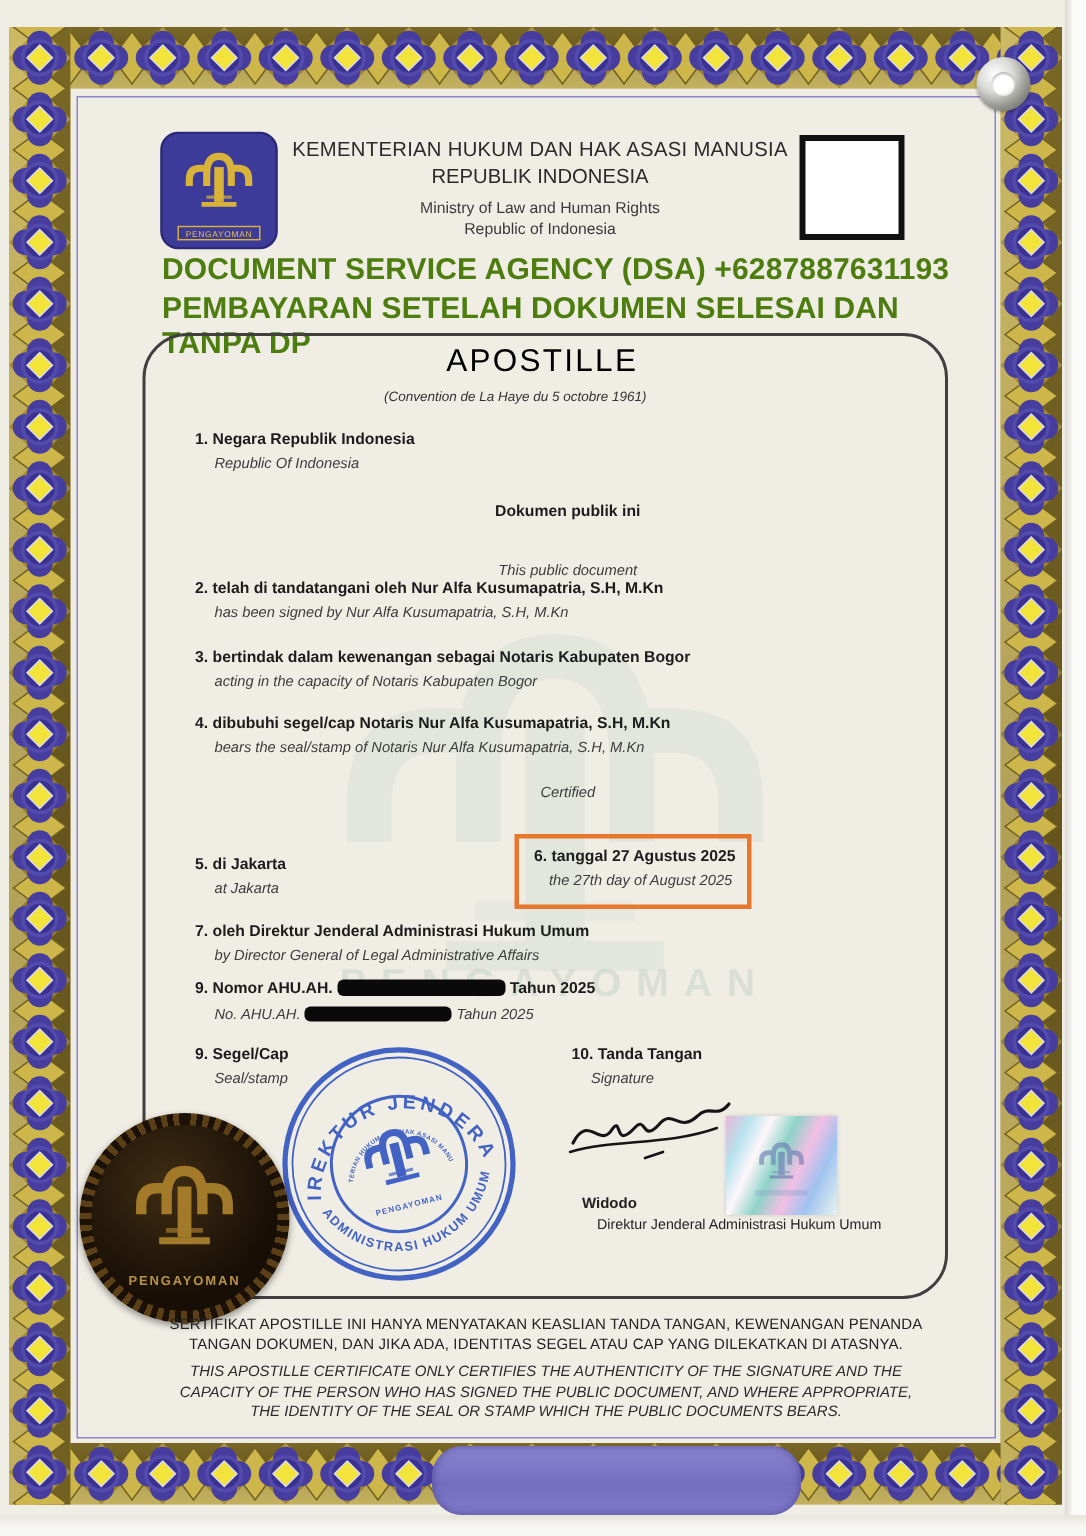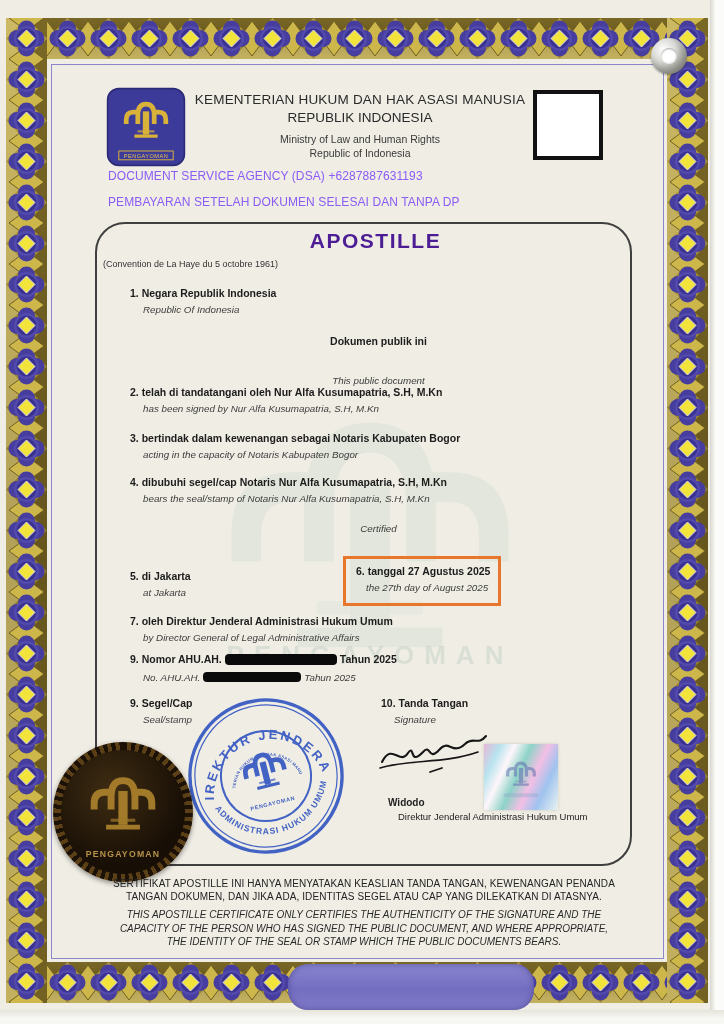--- a/index.html
+++ b/index.html
@@ -26,28 +26,28 @@
     background:radial-gradient(circle at 40% 35%,#ffffff 55%,#d8d8d2);box-shadow:inset 0 1px 2px rgba(0,0,0,.35);}
 
   
   .logo{left:106px;top:87px;width:80px;height:80px;}
   .hdr-t1{left:180px;top:92px;width:360px;text-align:center;font-size:13.5px;letter-spacing:.2px;color:#2b2b2b;}
   .hdr-t2{left:180px;top:110px;width:360px;text-align:center;font-size:13.5px;color:#2b2b2b;}
   .hdr-s1{left:180px;top:133px;width:360px;text-align:center;font-size:10.5px;color:#3a3a3a;}
   .hdr-s2{left:180px;top:147px;width:360px;text-align:center;font-size:10.5px;color:#3a3a3a;}
   .redact-box{left:533px;top:90px;width:62px;height:62px;background:#fff;border:4px solid #111;}
 
-  .promo{left:108px;width:540px;font-weight:400;font-size:12px;color:#8b5cf6;letter-spacing:.1px;}
+  .promo{left:108px;width:540px;font-weight:700;font-size:20px;color:#4d7c0f;letter-spacing:.1px;}
   .promo1{top:169px;} .promo2{top:195px;}
 
   
   .main-box{left:95px;top:222px;width:533px;height:640px;border:2px solid #3f3f3f;border-radius:30px;}
-  .apostille-title{left:109px;top:229px;width:533px;text-align:center;font-size:21px;font-weight:700;
-     letter-spacing:1.5px;color:#4c1d95;}
-  .convention{left:103px;top:259px;width:533px;font-size:9px;color:#333;}
+  .apostille-title{left:95px;top:229px;width:533px;text-align:center;font-size:21px;font-weight:400;
+     letter-spacing:1.5px;color:#000000;}
+  .convention{left:77px;top:259px;width:533px;text-align:center;font-size:9px;font-style:italic;color:#333;}
 
   .b{font-weight:700;font-size:10.5px;color:#1c1c1c;}
   .i{font-style:italic;font-size:9.8px;color:#3c3c3c;margin-top:5px;padding-left:13px;}
   .entry{position:absolute;left:130px;}
   .center-line{left:130px;width:497px;text-align:center;}
   .center-line .i{padding-left:0;}
 
   .orange-box{left:343px;top:556px;width:158px;height:50px;border:3px solid #e8772e;padding:6px 0 0 10px;box-sizing:border-box;}
 
   .bar{display:inline-block;background:#0a0a0a;border-radius:4px;vertical-align:middle;margin:0 3px 2px 3px;}

